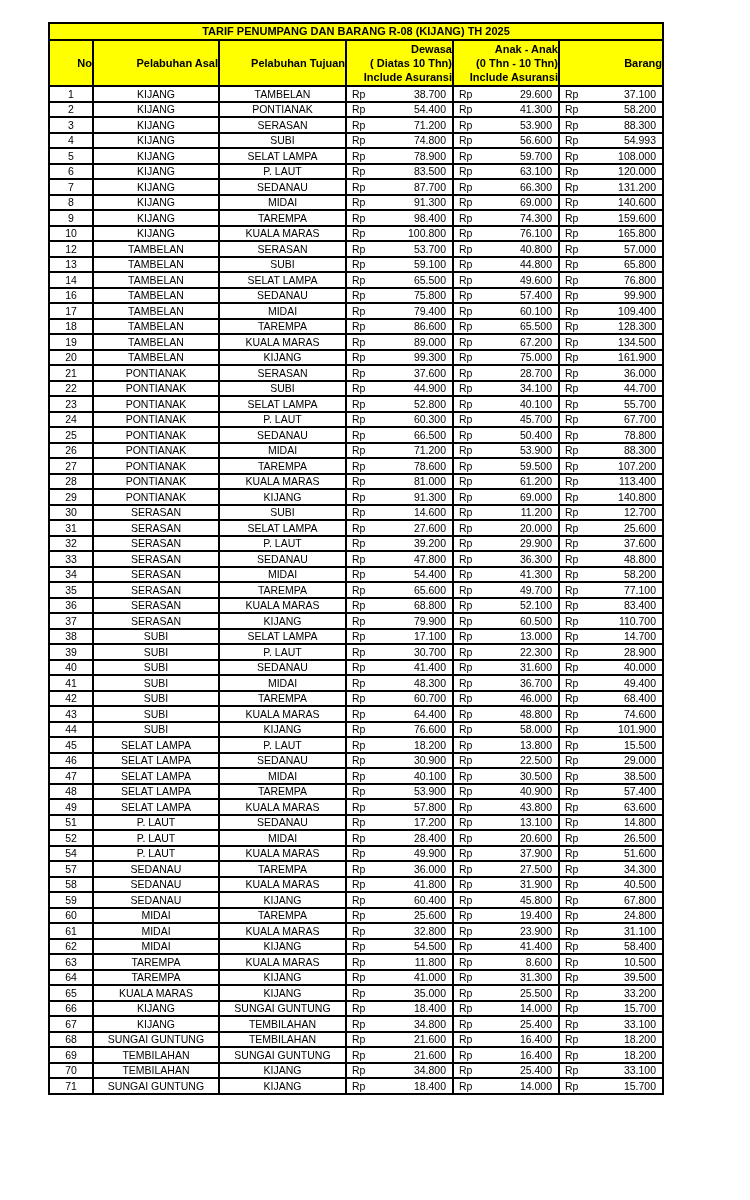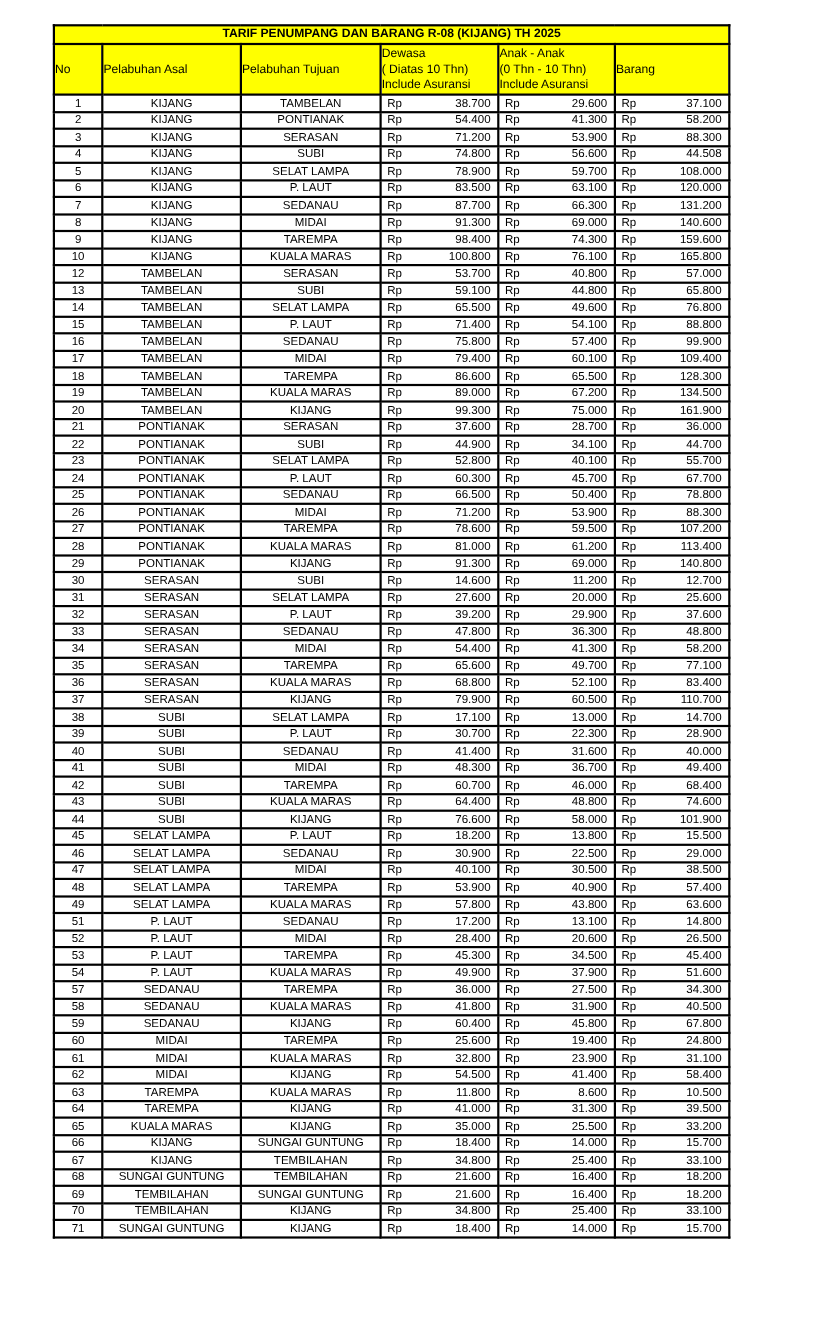--- a/index.html
+++ b/index.html
@@ -33,23 +33,23 @@
   .title-cell {
     background: #ffff00;
     font-weight: bold;
     font-size: 11px;
     text-align: center;
     height: 15px;
     line-height: 15px;
   }
   .head-cell {
     background: #ffff00;
-    font-weight: normal;
+    font-weight: bold;
     font-size: 11px;
-    text-align: left;
+    text-align: right;
     vertical-align: middle;
     height: 44px;
   }
   .head-lines div {
     line-height: 14px;
   }
   .fare-table td {
     font-size: 10.5px;
     height: 13.5px;
     vertical-align: middle;
@@ -190,21 +190,21 @@
           </td>
           <td>
             <div class="money">
               <span class="rp">Rp</span>
               <span class="val">56.600</span>
             </div>
           </td>
           <td>
             <div class="money">
               <span class="rp">Rp</span>
-              <span class="val">44.508</span>
+              <span class="val">54.993</span>
             </div>
           </td>
         </tr>
         <tr>
           <td class="c-no">5</td>
           <td class="c-port">KIJANG</td>
           <td class="c-port">SELAT LAMPA</td>
           <td>
             <div class="money">
               <span class="rp">Rp</span>
@@ -402,43 +402,20 @@
             </div>
           </td>
           <td>
             <div class="money">
               <span class="rp">Rp</span>
               <span class="val">76.800</span>
             </div>
           </td>
         </tr>
         <tr>
-          <td class="c-no">15</td>
-          <td class="c-port">TAMBELAN</td>
-          <td class="c-port">P. LAUT</td>
-          <td>
-            <div class="money">
-              <span class="rp">Rp</span>
-              <span class="val">71.400</span>
-            </div>
-          </td>
-          <td>
-            <div class="money">
-              <span class="rp">Rp</span>
-              <span class="val">54.100</span>
-            </div>
-          </td>
-          <td>
-            <div class="money">
-              <span class="rp">Rp</span>
-              <span class="val">88.800</span>
-            </div>
-          </td>
-        </tr>
-        <tr>
           <td class="c-no">16</td>
           <td class="c-port">TAMBELAN</td>
           <td class="c-port">SEDANAU</td>
           <td>
             <div class="money">
               <span class="rp">Rp</span>
               <span class="val">75.800</span>
             </div>
           </td>
           <td>
@@ -1249,43 +1226,20 @@
           <td>
             <div class="money">
               <span class="rp">Rp</span>
               <span class="val">20.600</span>
             </div>
           </td>
           <td>
             <div class="money">
               <span class="rp">Rp</span>
               <span class="val">26.500</span>
-            </div>
-          </td>
-        </tr>
-        <tr>
-          <td class="c-no">53</td>
-          <td class="c-port">P. LAUT</td>
-          <td class="c-port">TAREMPA</td>
-          <td>
-            <div class="money">
-              <span class="rp">Rp</span>
-              <span class="val">45.300</span>
-            </div>
-          </td>
-          <td>
-            <div class="money">
-              <span class="rp">Rp</span>
-              <span class="val">34.500</span>
-            </div>
-          </td>
-          <td>
-            <div class="money">
-              <span class="rp">Rp</span>
-              <span class="val">45.400</span>
             </div>
           </td>
         </tr>
         <tr>
           <td class="c-no">54</td>
           <td class="c-port">P. LAUT</td>
           <td class="c-port">KUALA MARAS</td>
           <td>
             <div class="money">
               <span class="rp">Rp</span>

